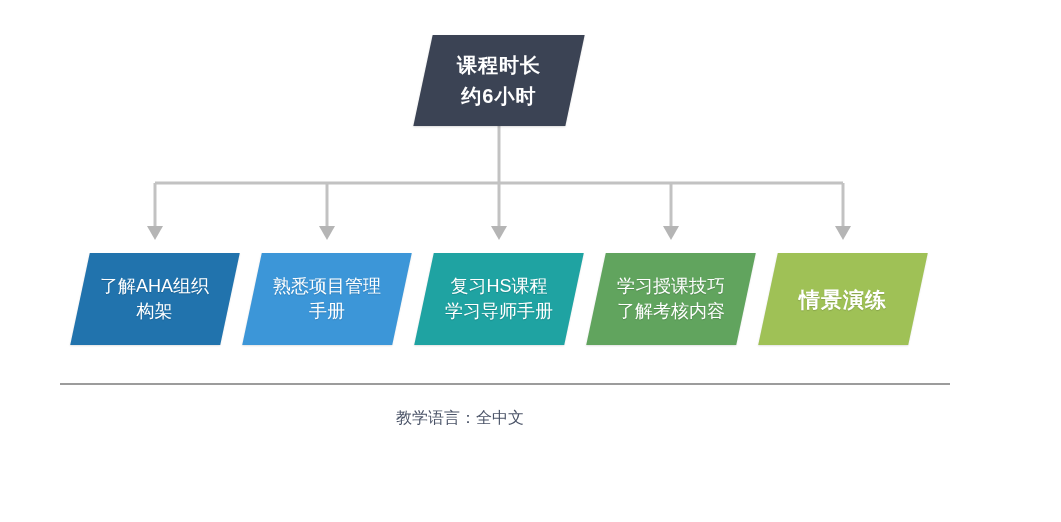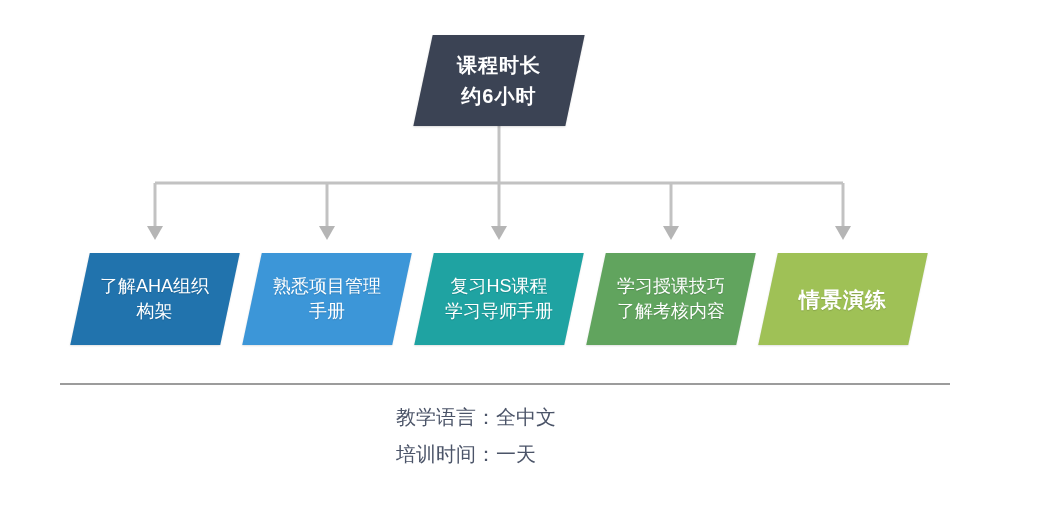--- a/index.html
+++ b/index.html
@@ -89,21 +89,21 @@
     width: 890px;
     height: 2px;
     background: #9c9c9c;
   }
 
   
   .footer-info {
     position: absolute;
     left: 396px;
     top: 399px;
-    font-size: 20px;
+    font-size: 16px;
     line-height: 37px;
     font-weight: 500;
     color: #4b5468;
   }
   .footer-info div { white-space: pre; }
 </style>
 </head>
 <body>
 
 <div class="canvas">
@@ -149,16 +149,15 @@
 了解考核内容</div>
   </div>
   <div class="step step-5" style="background: rgb(159, 193, 86);">
     <div class="label">情景演练</div>
   </div>
 
   <div class="divider"></div>
 
   <div class="footer-info">
     <div>教学语言：全中文</div>
-    <div>培训时间：一天</div>
   </div>
 
 </div>
 
 </body></html>

